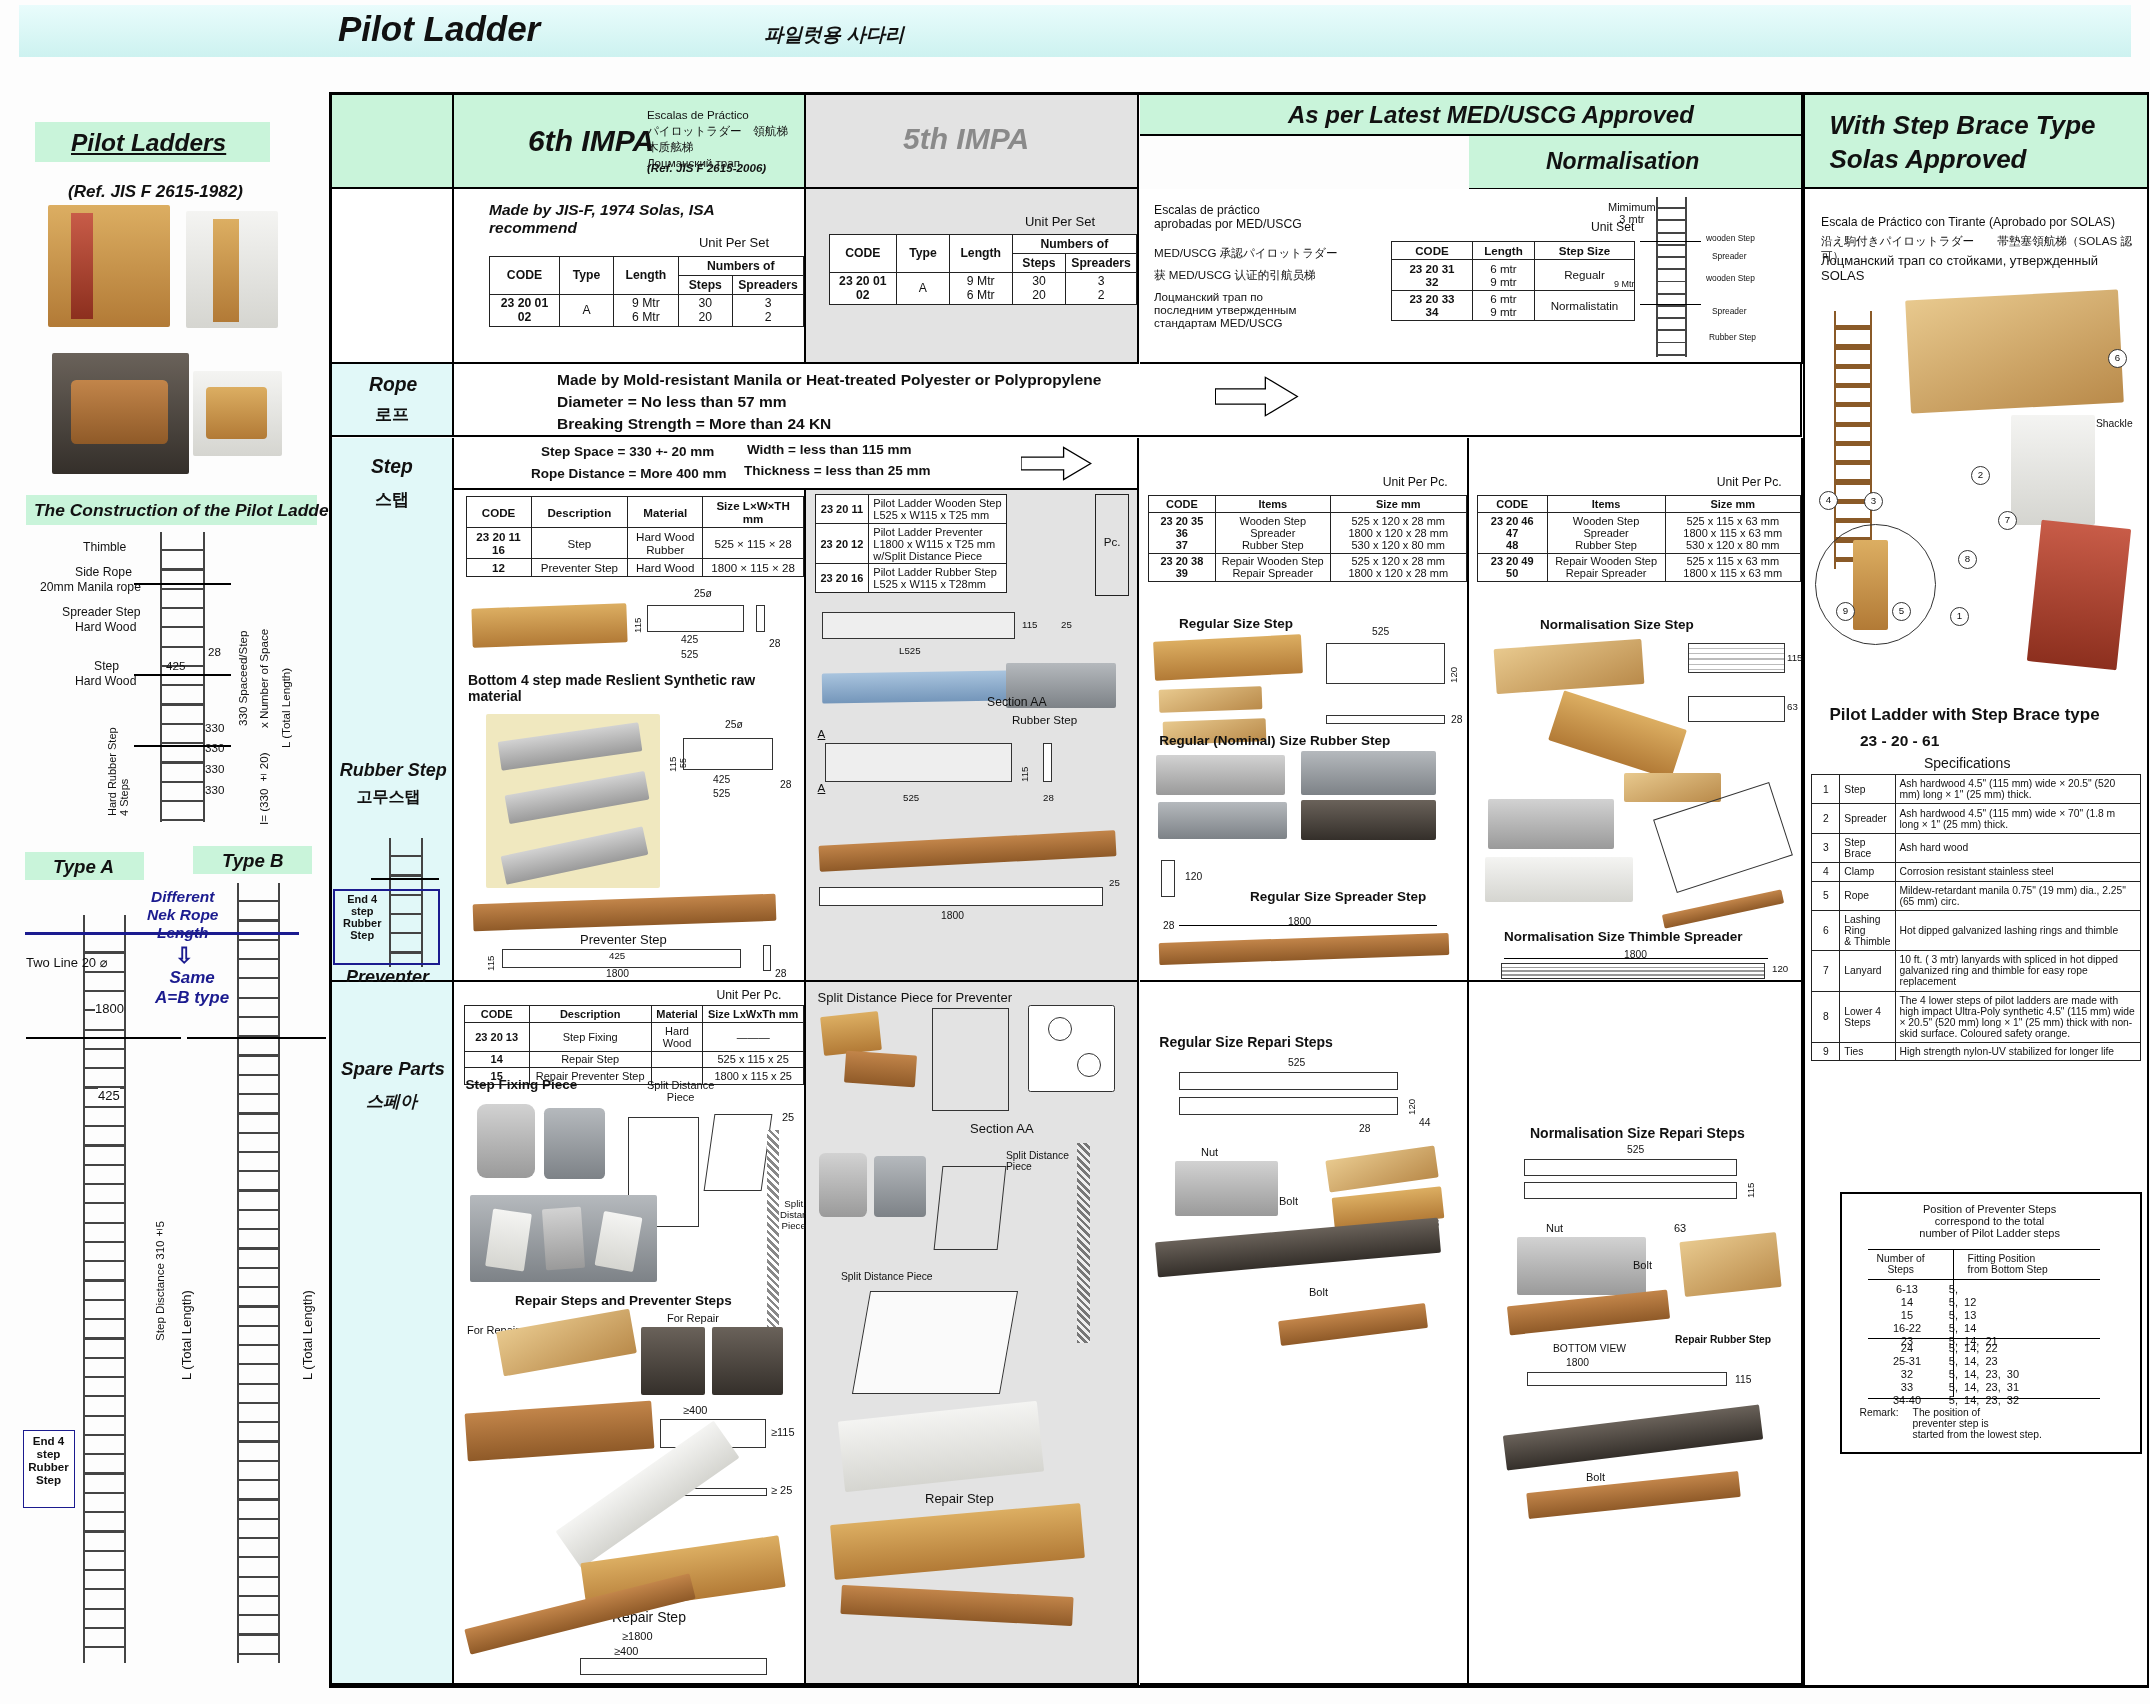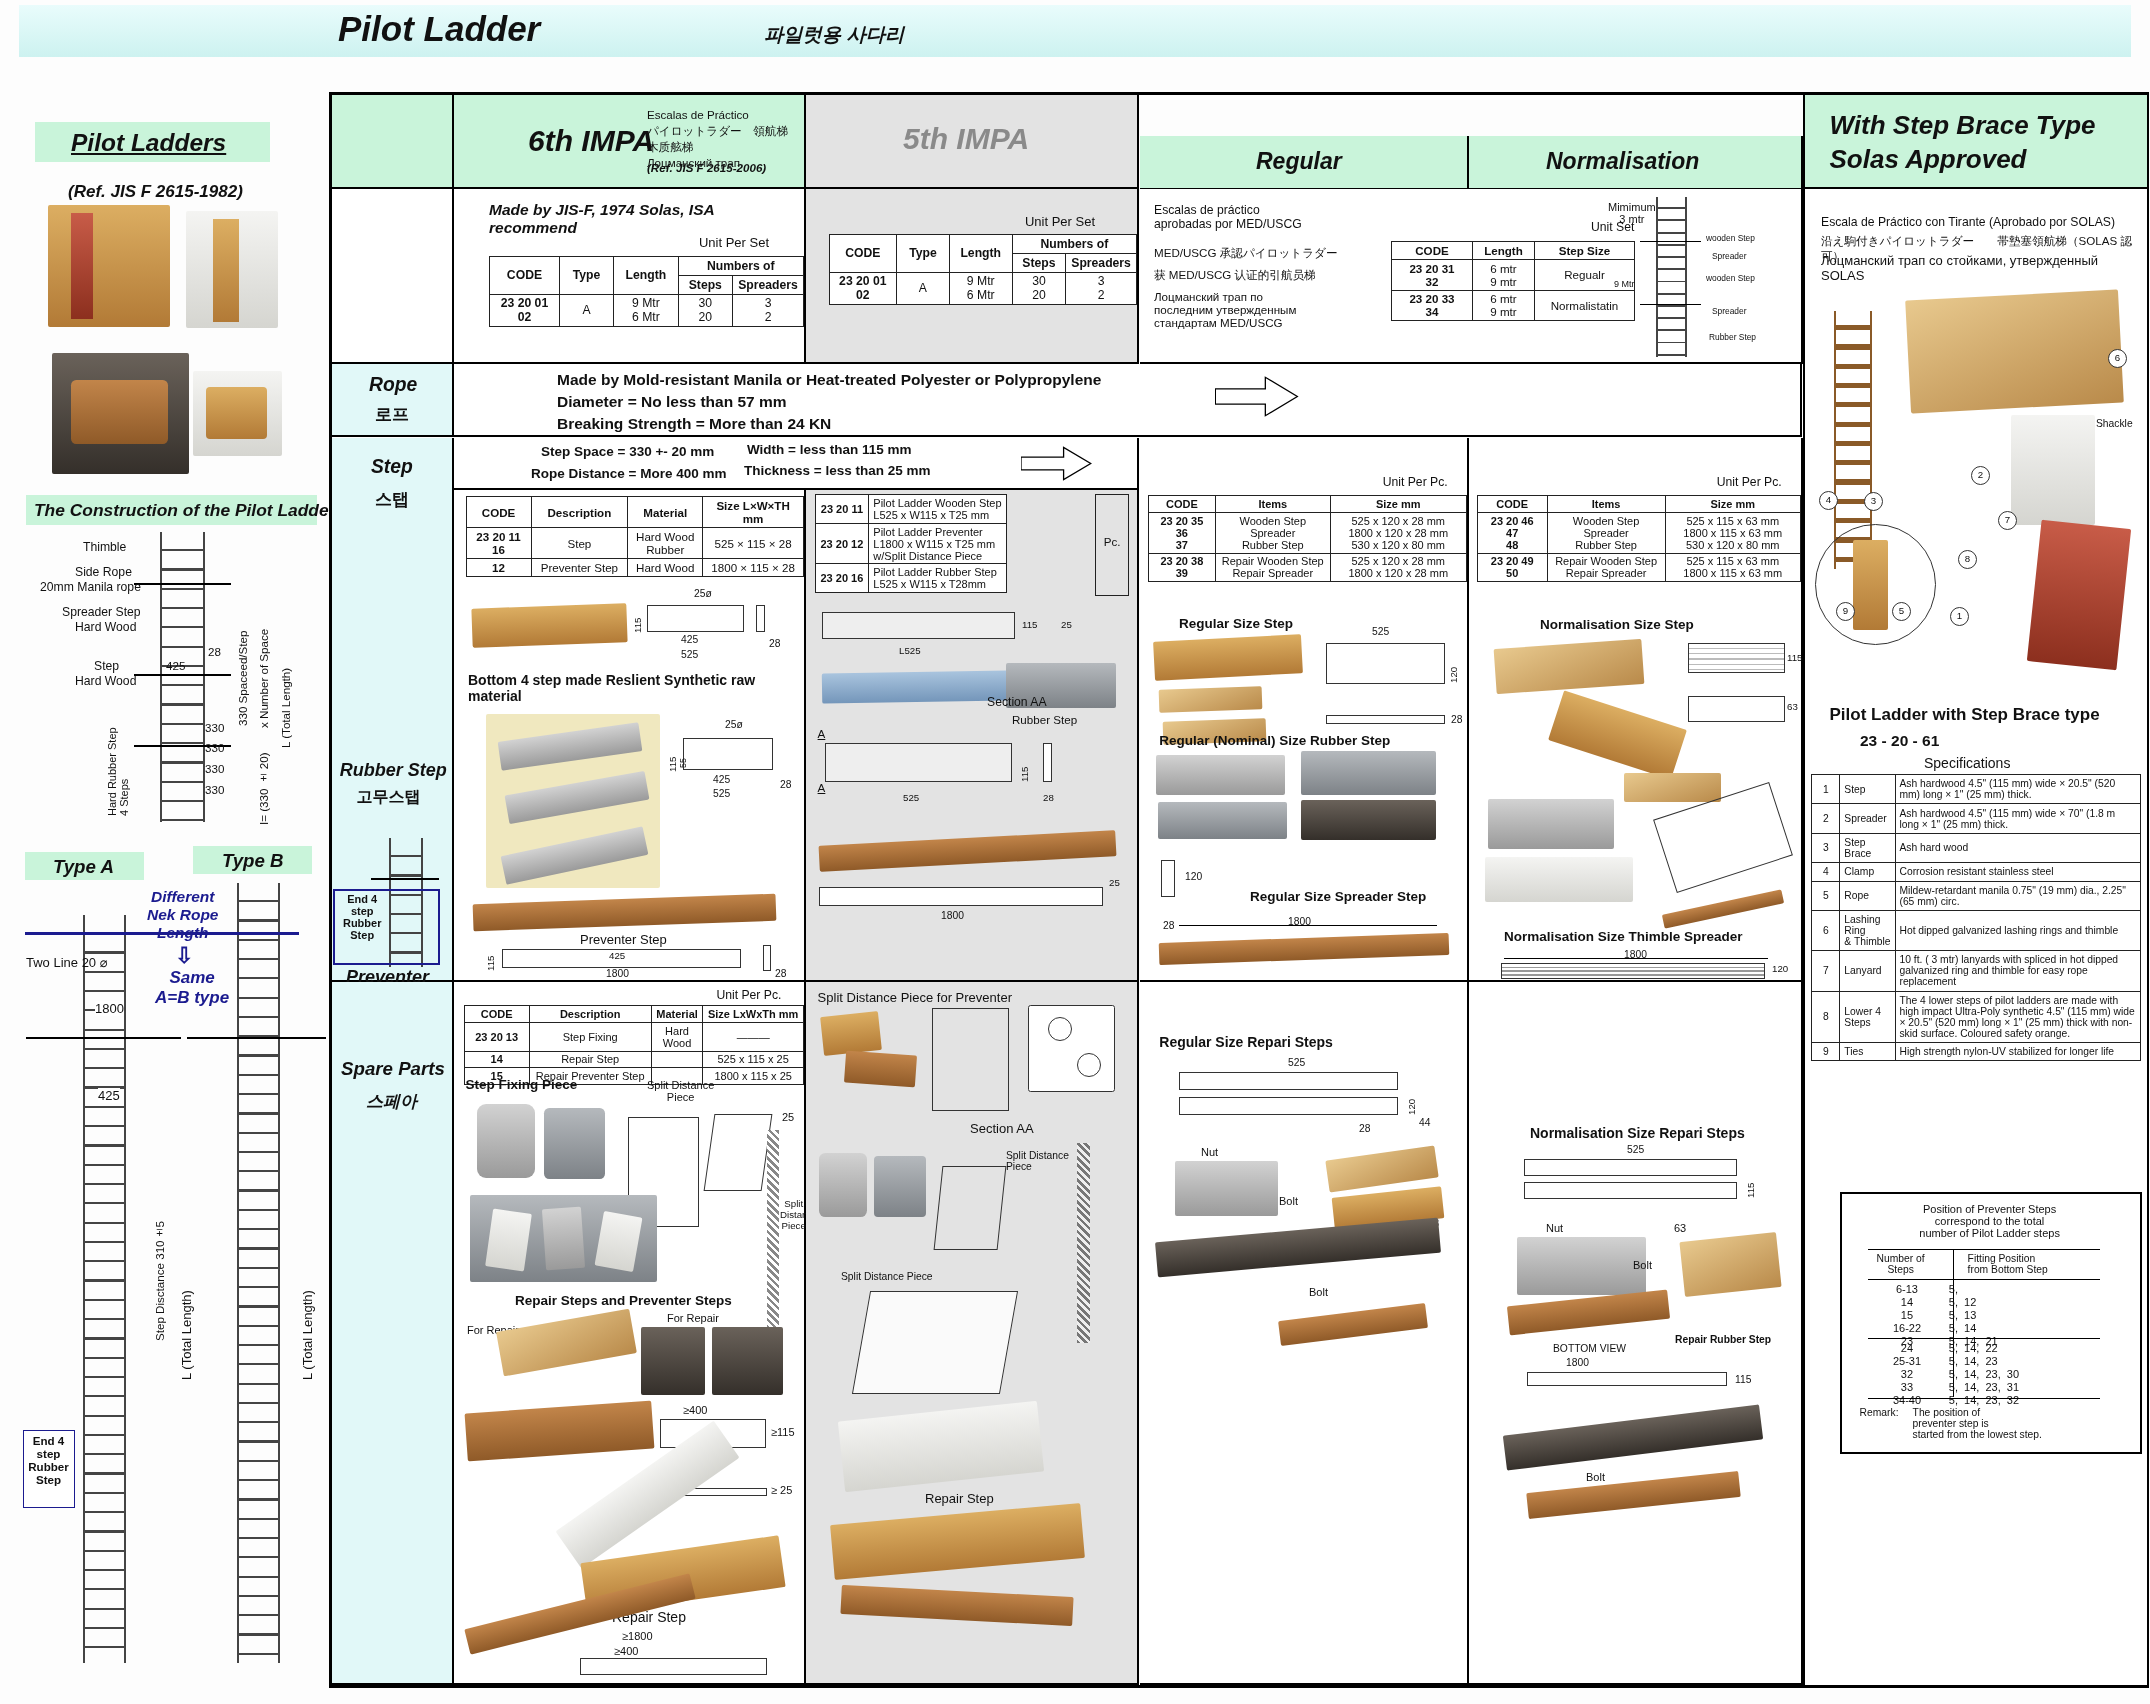--- a/index.html
+++ b/index.html
@@ -132,22 +132,22 @@
       <div class="abs" data-bind="header.c6_sub" style="left:193px;top:11.6px;font-size:11.6px;line-height:16px;">Escalas de Práctico
 パイロットラダー　領航梯　木质舷梯
 Лоцманский трап</div>
       <div class="abs bi" data-bind="header.c6_ref" style="left:193px;top:66px;font-size:11.6px;">(Ref. JIS F 2615-2006)</div>
     </div>
 
     <div class="cell grayc" style="left:474px;top:0;width:333px;height:94px;">
       <div class="abs bi" data-bind="header.c5" style="left:97px;top:27px;font-size:30px;color:#8a8a8a;">5th IMPA</div>
     </div>
 
-    <div class="cell mint" style="left:808px;top:41px;width:329px;height:54px;">
-      <div class="abs bi" data-bind="header.regular" style="left:116px;top:11.6px;font-size:23px;">Regular</div>
+    <div class="cell mint" style="left:808px;top:0;width:663px;height:41px;">
+      <div class="abs bi" data-bind="header.med" style="left:148px;top:6.4px;font-size:24px;">As per Latest MED/USCG Approved</div>
     </div>
     <div class="cell mint" style="left:1137px;top:41px;width:334px;height:54px;">
       <div class="abs bi" data-bind="header.normalisation" style="left:77px;top:11.6px;font-size:23px;">Normalisation</div>
     </div>
 
     <div class="cell mint nb-r" style="left:1471px;top:0;width:344px;height:94px;border-left:2.6px solid #000;">
       <div class="abs bi" data-bind="header.brace" style="left:24.5px;top:13px;font-size:26px;line-height:34px;">With Step Brace Type
 Solas Approved</div>
     </div>
 

